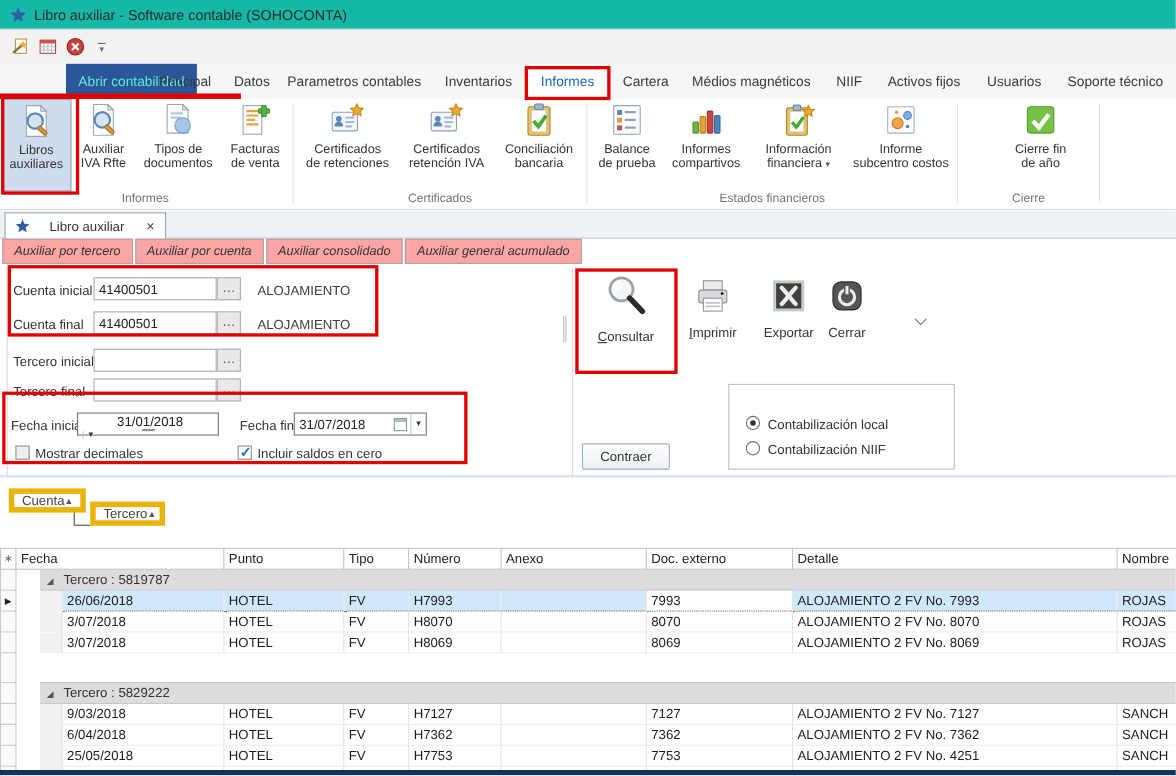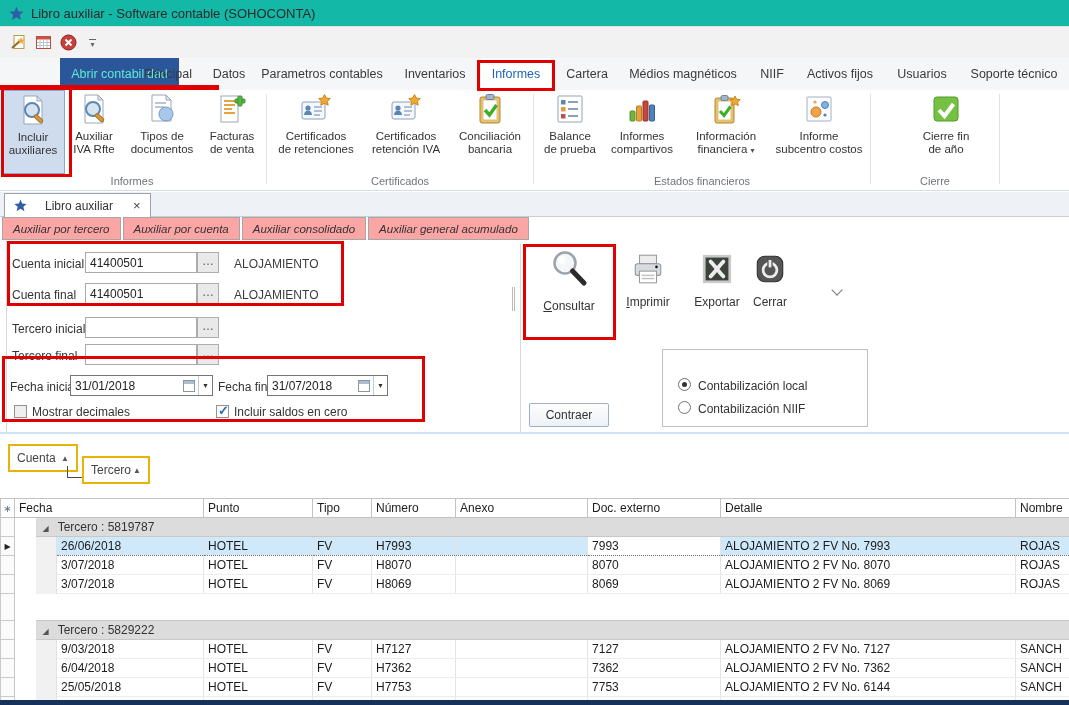--- a/index.html
+++ b/index.html
@@ -93,22 +93,22 @@
               font-size:12px; color:#333; display:flex; align-items:center; justify-content:center; }
   .gbox { position:absolute; left:662px; top:349px; width:206px; height:78px; border:1px solid #c0c0c0;
           background:#fff; }
   .radio { position:absolute; width:13px; height:13px; border:1px solid #707070; border-radius:50%;
            background:#fff; }
   .radio.checked::after { content:""; position:absolute; left:3px; top:3px; width:5px; height:5px;
                           border-radius:50%; background:#333; }
   .rlabel { position:absolute; font-size:12px; color:#333; }
 
   
-  .gpbox { position:absolute; height:22px; border:2px solid #eab308; background:#fff; display:flex;
-           align-items:center; justify-content:space-between; padding:12px 7px; font-size:12px; color:#444; }
+  .gpbox { position:absolute; height:22px; border:5px solid #eab308; background:#fff; display:flex;
+           align-items:center; justify-content:space-between; padding:0 7px; font-size:12px; color:#444; }
   .gpbox .sort { font-size:8px; color:#555; }
   .conn-v { position:absolute; left:67px; top:466px; width:1px; height:11px; background:#4a4a4a; }
   .conn-h { position:absolute; left:67px; top:477px; width:15px; height:1px; background:#4a4a4a; }
 
   
   .grid-wrap { position:absolute; left:0; top:498px; width:1069px; height:202px; overflow:hidden; }
   table.grid { border-collapse:collapse; table-layout:fixed; width:1069px; font-size:12px; color:#1c1c1c; }
   .grid th { border:1px solid #c3c3c3; background:#fff; font-weight:normal; text-align:left;
              height:19px; padding:0 4px; overflow:hidden; white-space:nowrap; }
   .grid td { height:19px; padding:0 4px; overflow:hidden; white-space:nowrap; }
@@ -198,21 +198,21 @@
       <div class="rgroup-btns">
         <div class="rbtn b0 selected">
           <span class="ric">
             <svg width="32" height="32" viewBox="0 0 32 32">
                 <path d="M7 2 h13 l5 5 v23 H7 Z" fill="#fff" stroke="#9aa7b8"></path>
                 <path d="M20 2 l5 5 h-5 Z" fill="#dce6f1" stroke="#9aa7b8"></path>
                 <circle cx="15" cy="16" r="7" fill="#d6e4f0" stroke="#5b87b5" stroke-width="2"></circle>
                 <rect x="19" y="20" width="10" height="3.6" rx="1.6" transform="rotate(42 19 20)" fill="#d69a3c" stroke="#a8731f"></rect>
               </svg>
           </span>
-          <span>Incluir</span>
+          <span>Libros</span>
           <span>auxiliares</span>
         </div>
         <div class="rbtn b1">
           <span class="ric">
             <svg width="32" height="32" viewBox="0 0 32 32">
                 <path d="M7 2 h13 l5 5 v23 H7 Z" fill="#fff" stroke="#9aa7b8"></path>
                 <path d="M20 2 l5 5 h-5 Z" fill="#dce6f1" stroke="#9aa7b8"></path>
                 <circle cx="15" cy="16" r="7" fill="#d6e4f0" stroke="#5b87b5" stroke-width="2"></circle>
                 <rect x="19" y="20" width="10" height="3.6" rx="1.6" transform="rotate(42 19 20)" fill="#d69a3c" stroke="#a8731f"></rect>
               </svg>
@@ -421,21 +421,21 @@
 
   <div class="flabel" style="left:12px; top:322px;">Tercero inicial</div>
   <input class="finput" style="left: 85px; top: 317px; width: 112px;" value="">
   <div class="fbrowse" style="left:197px; top:317px;">…</div>
 
   <div class="flabel" style="left:12px; top:349px;">Tercero final</div>
   <input class="finput" style="left: 85px; top: 344px; width: 112px;" value="">
   <div class="fbrowse" style="left:197px; top:344px;">…</div>
 
   <div class="flabel" style="left:10px; top:380px;">Fecha inicial</div>
-  <div class="dfield" style="left:70px; top:375px; width:143px;">
+  <div class="dfield" style="left:70px; top:375px; width:129px;flex-direction:column;">
     <span class="val">31/01/2018</span>
     <span class="cal"></span>
     <span class="darr">▼</span>
   </div>
   <div class="flabel" style="left:218px; top:380px;">Fecha final</div>
   <div class="dfield" style="left:267px; top:375px; width:121px;">
     <span class="val">31/07/2018</span>
     <span class="cal"></span>
     <span class="darr">▼</span>
   </div>
@@ -625,21 +625,21 @@
           <tr class="drow">
             <td class="ind"></td>
             <td class="i1"></td>
             <td class="i2"></td>
             <td class="c c-fecha">25/05/2018</td>
             <td class="c c-punto">HOTEL</td>
             <td class="c c-tipo">FV</td>
             <td class="c c-numero">H7753</td>
             <td class="c c-anexo"></td>
             <td class="c c-doc">7753</td>
-            <td class="c c-detalle">ALOJAMIENTO 2 FV No. 6144</td>
+            <td class="c c-detalle">ALOJAMIENTO 2 FV No. 4251</td>
             <td class="c c-nombre">SANCH</td>
           </tr>
           <tr class="drow">
             <td class="ind"></td>
             <td class="i1"></td>
             <td class="i2"></td>
             <td class="c c-fecha">13/07/2018</td>
             <td class="c c-punto">HOTEL</td>
             <td class="c c-tipo">FV</td>
             <td class="c c-numero">H8157</td>

